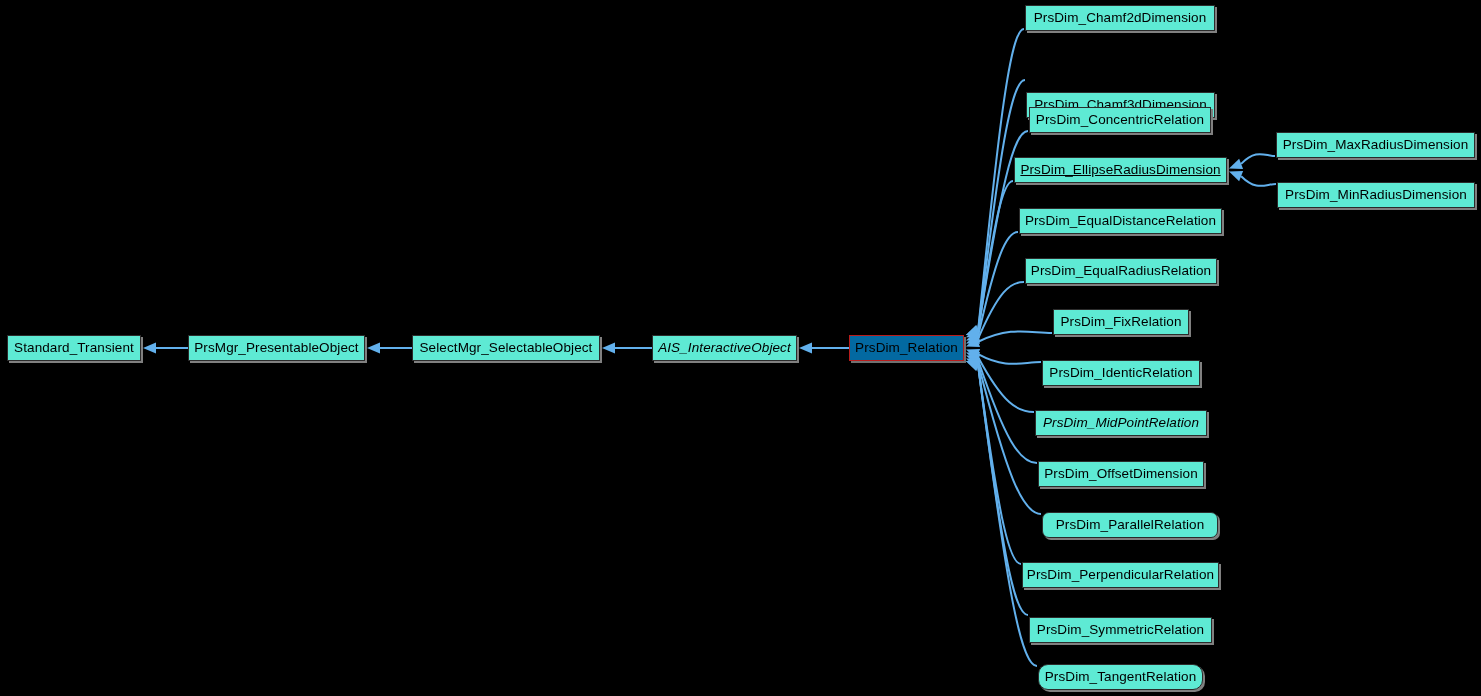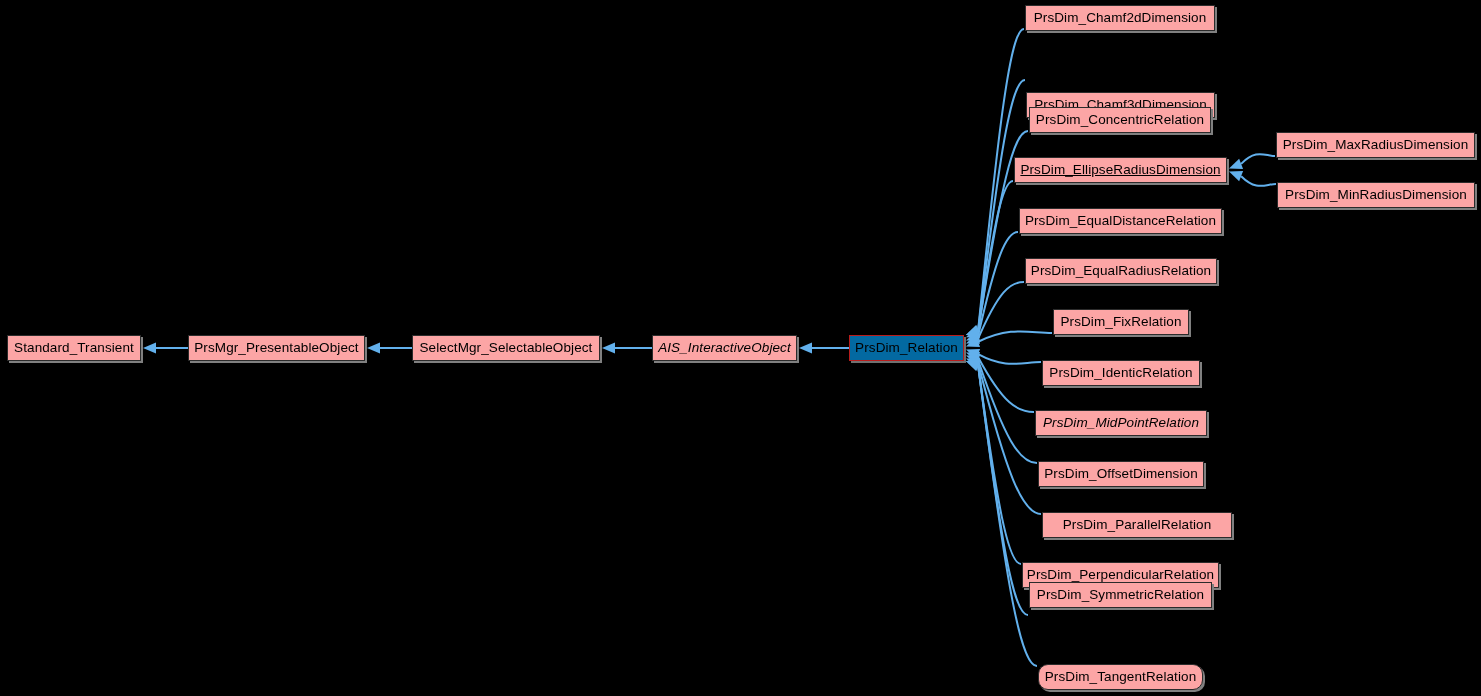--- a/index.html
+++ b/index.html
@@ -21,21 +21,21 @@
     top: 0;
     width: 1481px;
     height: 696px;
     pointer-events: none;
   }
   .node {
     position: absolute;
     box-sizing: border-box;
     height: 26px;
     line-height: 24px;
-    background: #fca5a5;
+    background: #5eead4;
     border: 1px solid #2b2b2b;
     box-shadow: 2px 2px 0 0 #808080;
     color: #000000;
     font-size: 13.5px;
     text-align: center;
     white-space: nowrap;
     letter-spacing: 0.1px;
     cursor: pointer;
   }
   .node.root {
@@ -99,20 +99,20 @@
       <div class="node" style="left: 1025px; top: 5px; width: 190px;">PrsDim_Chamf2dDimension</div>
       <div class="node" style="left: 1026px; top: 56px; width: 189px; margin-top: 36px;">PrsDim_Chamf3dDimension</div>
       <div class="node" style="left: 1029px; top: 107px; width: 182px;">PrsDim_ConcentricRelation</div>
       <div class="node" style="left: 1014px; top: 157px; width: 213px; text-decoration: underline;">PrsDim_EllipseRadiusDimension</div>
       <div class="node" style="left: 1019px; top: 208px; width: 203px;">PrsDim_EqualDistanceRelation</div>
       <div class="node" style="left: 1025px; top: 258px; width: 192px;">PrsDim_EqualRadiusRelation</div>
       <div class="node" style="left: 1053px; top: 309px; width: 136px;">PrsDim_FixRelation</div>
       <div class="node" style="left: 1042px; top: 360px; width: 158px;">PrsDim_IdenticRelation</div>
       <div class="node" style="left: 1035px; top: 410px; width: 172px; font-style: italic;">PrsDim_MidPointRelation</div>
       <div class="node" style="left: 1038px; top: 461px; width: 166px;">PrsDim_OffsetDimension</div>
-      <div class="node" style="left: 1042px; top: 512px; width: 190px;">PrsDim_ParallelRelation</div>
+      <div class="node" style="left: 1042px; top: 512px; width: 176px; border-radius: 7px;">PrsDim_ParallelRelation</div>
       <div class="node" style="left: 1022px; top: 562px; width: 197px;">PrsDim_PerpendicularRelation</div>
-      <div class="node" style="left: 1029px; top: 582px; width: 183px;">PrsDim_SymmetricRelation</div>
+      <div class="node" style="left: 1029px; top: 617px; width: 183px;">PrsDim_SymmetricRelation</div>
       <div class="node" style="left: 1038px; top: 664px; width: 165px; border-radius: 10px;">PrsDim_TangentRelation</div>
       <div class="node" style="left: 1276px; top: 132px; width: 199px;">PrsDim_MaxRadiusDimension</div>
       <div class="node" style="left: 1277px; top: 182px; width: 198px;">PrsDim_MinRadiusDimension</div>
     </div>
 </div>
 
 </body></html>

